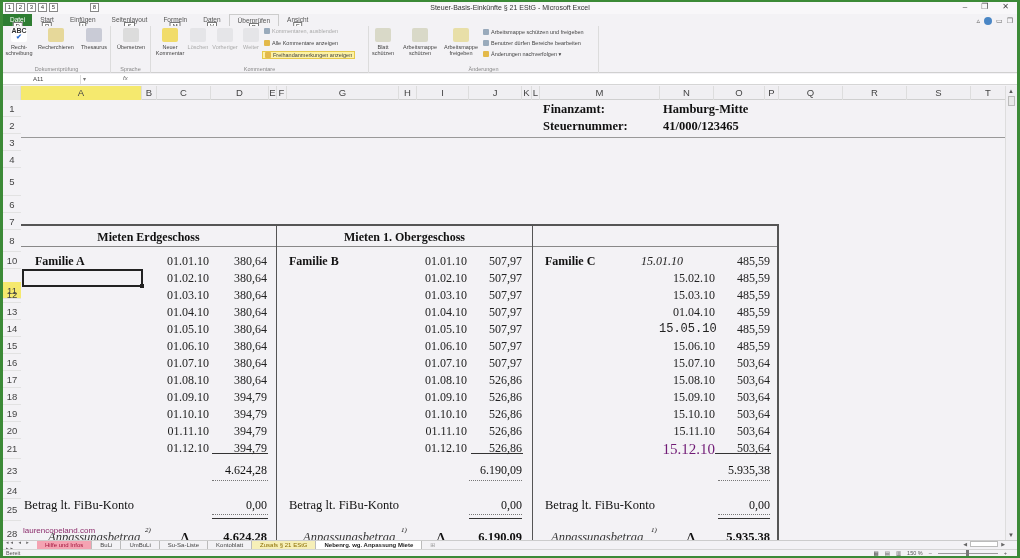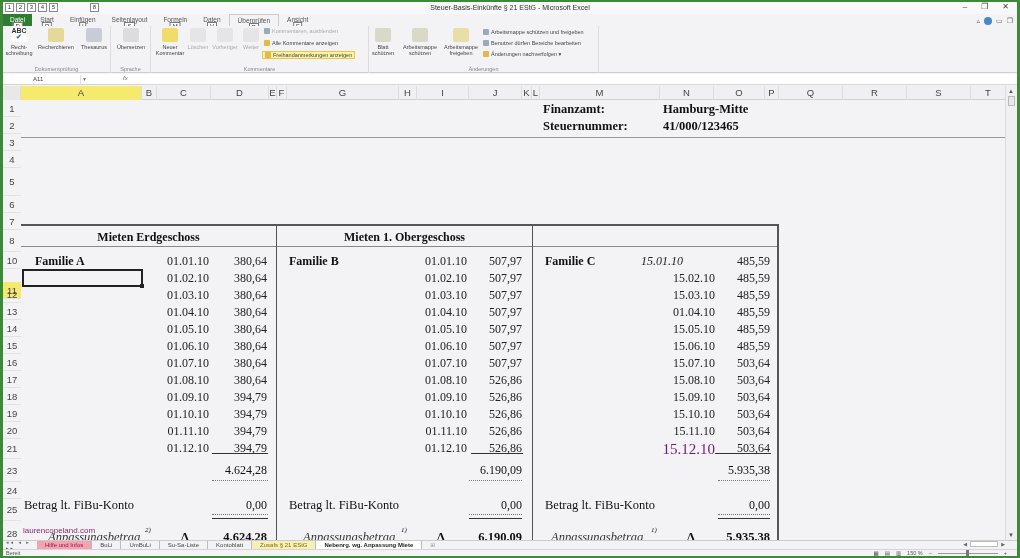--- a/index.html
+++ b/index.html
@@ -339,21 +339,21 @@
       </div>
     <div id="rows-s2">
         <div class="cell r" style="left: 624px; top: 168px; width: 56px; font-size: 12px; color: rgb(34, 34, 34); font-style: italic;">15.01.10</div>
         <div class="cell r" style="left: 700px; top: 168px; width: 67px; font-size: 12px; color: rgb(34, 34, 34);">485,59</div>
         <div class="cell r" style="left: 656px; top: 185px; width: 56px; font-size: 12px; color: rgb(34, 34, 34);">15.02.10</div>
         <div class="cell r" style="left: 700px; top: 185px; width: 67px; font-size: 12px; color: rgb(34, 34, 34);">485,59</div>
         <div class="cell r" style="left: 656px; top: 202px; width: 56px; font-size: 12px; color: rgb(34, 34, 34);">15.03.10</div>
         <div class="cell r" style="left: 700px; top: 202px; width: 67px; font-size: 12px; color: rgb(34, 34, 34);">485,59</div>
         <div class="cell r" style="left: 656px; top: 219px; width: 56px; font-size: 12px; color: rgb(34, 34, 34);">01.04.10</div>
         <div class="cell r" style="left: 700px; top: 219px; width: 67px; font-size: 12px; color: rgb(34, 34, 34);">485,59</div>
-        <div class="cell r" style="left: 656px; top: 236px; width: 56px; font-size: 12px; color: rgb(34, 34, 34);">15.05.10</div>
+        <div class="cell r" style="left: 656px; top: 236px; width: 56px; font-size: 12px; color: rgb(34, 34, 34); font-family: Liberation Mono, monospace;">15.05.10</div>
         <div class="cell r" style="left: 700px; top: 236px; width: 67px; font-size: 12px; color: rgb(34, 34, 34);">485,59</div>
         <div class="cell r" style="left: 656px; top: 253px; width: 56px; font-size: 12px; color: rgb(34, 34, 34);">15.06.10</div>
         <div class="cell r" style="left: 700px; top: 253px; width: 67px; font-size: 12px; color: rgb(34, 34, 34);">485,59</div>
         <div class="cell r" style="left: 656px; top: 270px; width: 56px; font-size: 12px; color: rgb(34, 34, 34);">15.07.10</div>
         <div class="cell r" style="left: 700px; top: 270px; width: 67px; font-size: 12px; color: rgb(34, 34, 34);">503,64</div>
         <div class="cell r" style="left: 656px; top: 287px; width: 56px; font-size: 12px; color: rgb(34, 34, 34);">15.08.10</div>
         <div class="cell r" style="left: 700px; top: 287px; width: 67px; font-size: 12px; color: rgb(34, 34, 34);">503,64</div>
         <div class="cell r" style="left: 656px; top: 304px; width: 56px; font-size: 12px; color: rgb(34, 34, 34);">15.09.10</div>
         <div class="cell r" style="left: 700px; top: 304px; width: 67px; font-size: 12px; color: rgb(34, 34, 34);">503,64</div>
         <div class="cell r" style="left: 656px; top: 321px; width: 56px; font-size: 12px; color: rgb(34, 34, 34);">15.10.10</div>

